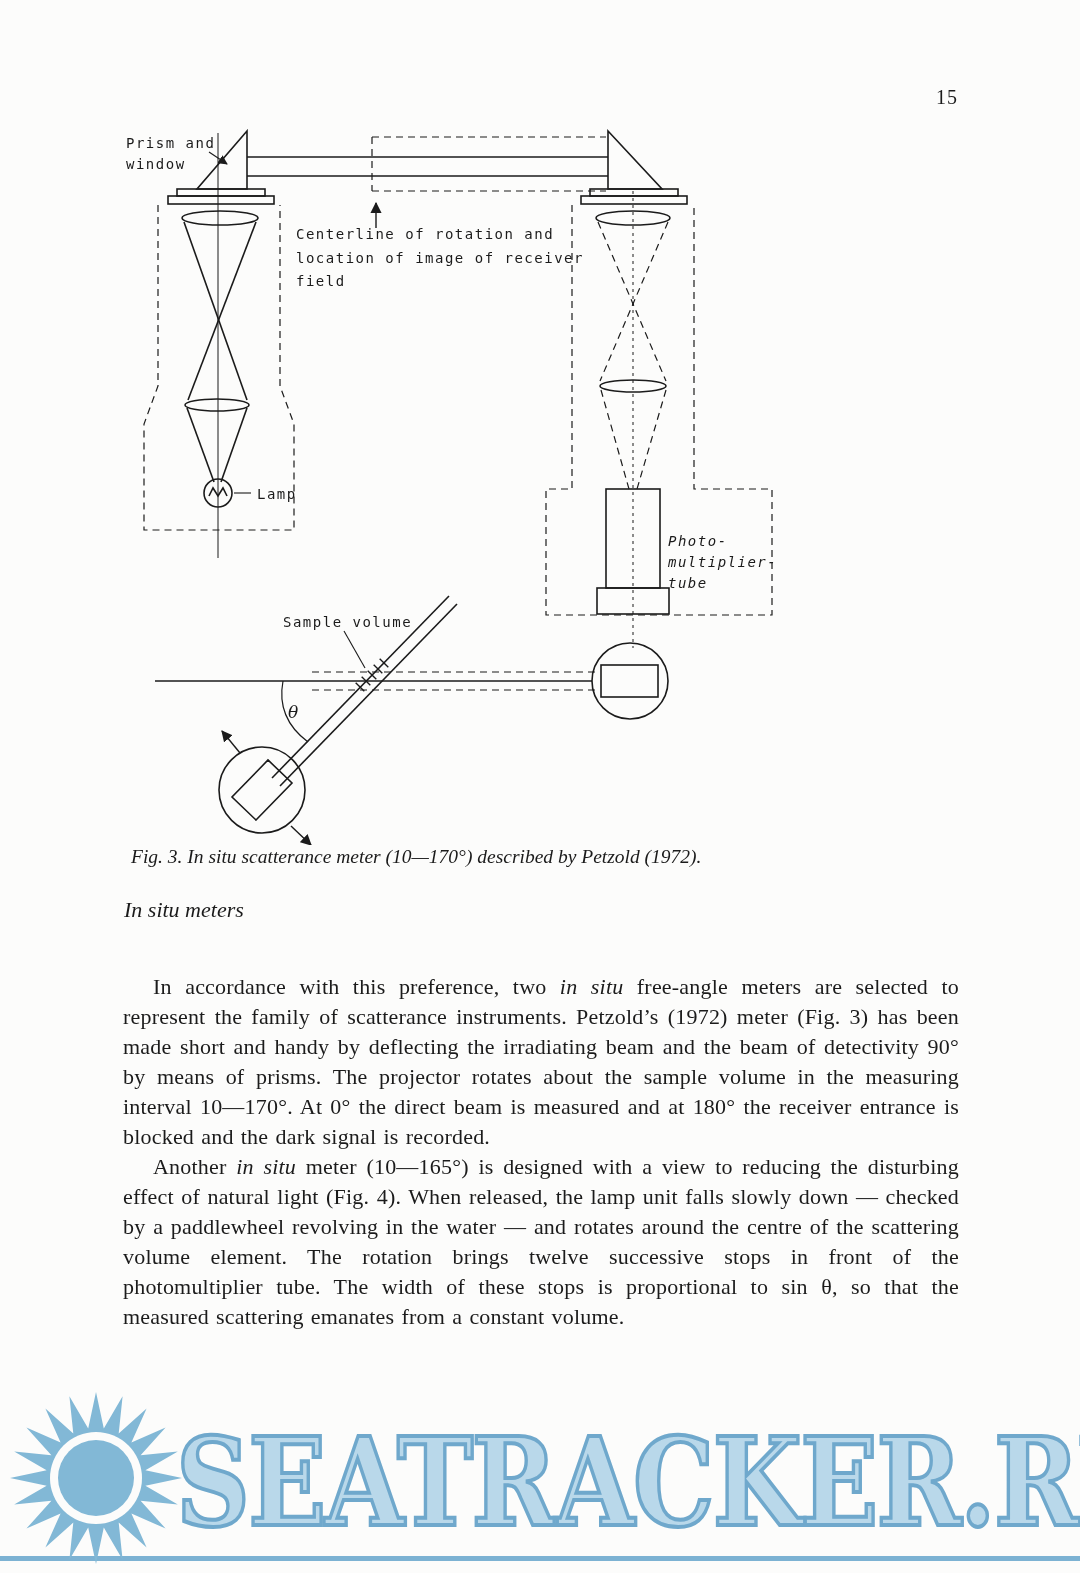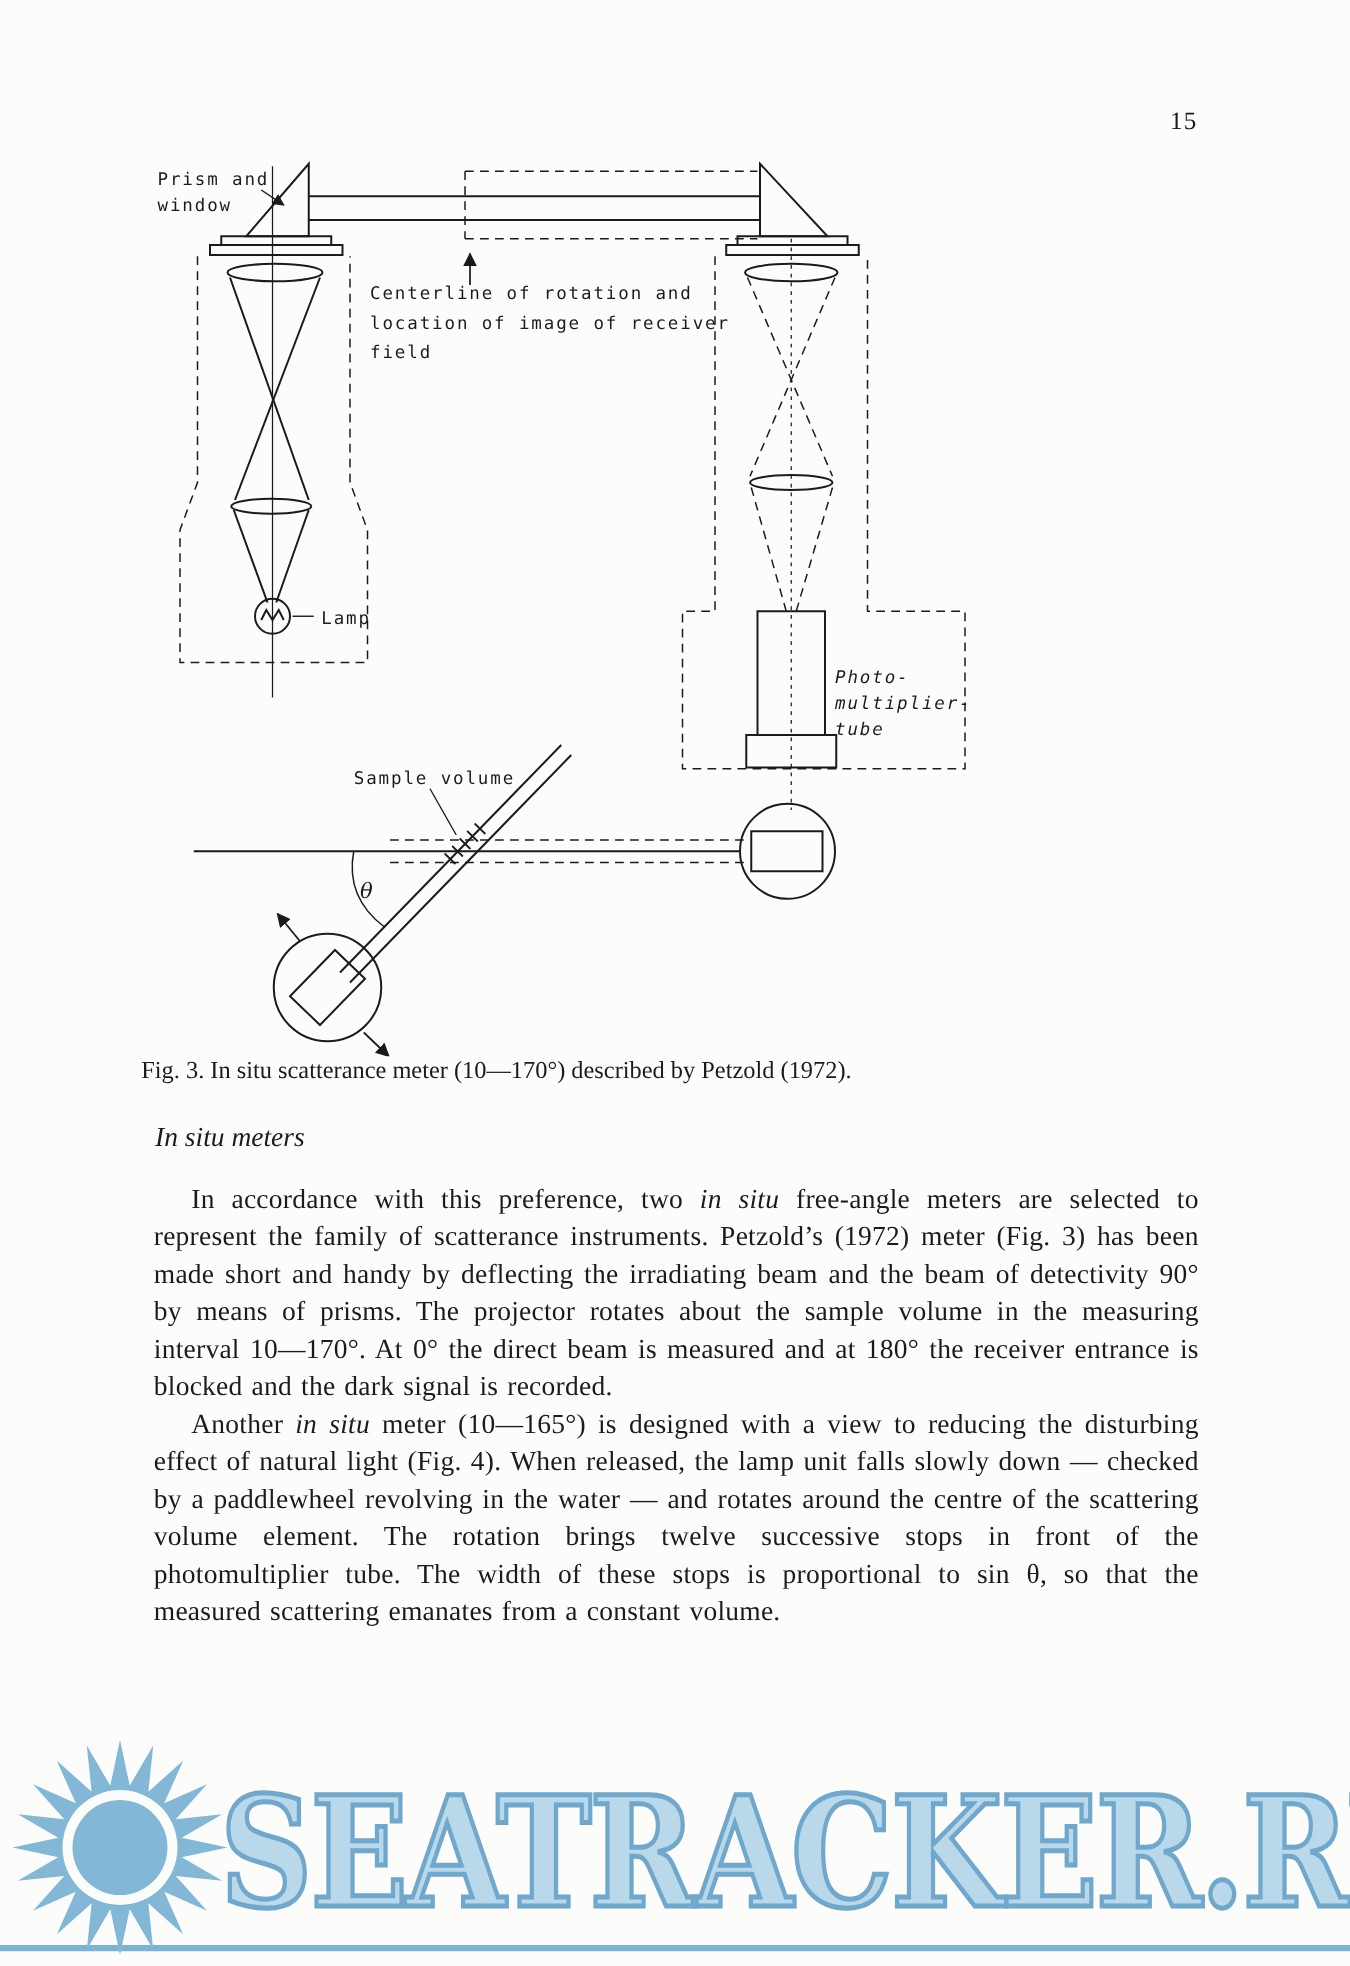--- a/index.html
+++ b/index.html
@@ -7,24 +7,24 @@
   body { width:1080px; font-family:"Liberation Serif", serif; color:#1b1b1b; }
   .page {
     position:relative; width:1080px; height:1573px;
     background:#fcfcfb; overflow:hidden;padding-left:40px;
   }
   .page-number { position:absolute; top:86px; left:936px; font-size:20px; letter-spacing:1px; }
   .figure-svg { position:absolute; top:0; left:0; }
   .fig-label { font-family:"DejaVu Sans Mono", monospace; font-size:14px; letter-spacing:1.5px; fill:#1b1b1b; }
   .fig-label.it { font-style:italic; }
   .fig-theta { font-family:"DejaVu Serif", serif; font-style:italic; font-size:17px; fill:#1b1b1b; }
-  .caption { position:absolute; top:846px; left:113px; width:840px; font-size:19.5px; }
+  .caption { position:absolute; top:846px; left:131px; width:840px; font-size:19.5px;font-style:italic; }
   .heading { position:absolute; top:897px; left:124px; font-size:22px; font-style:italic; }
   .bodytext {
-    position:absolute; top:944px; left:123px; width:836px;
+    position:absolute; top:972px; left:123px; width:836px;
     font-size:22px; line-height:30px; text-align:justify;
     letter-spacing:0.2px; word-spacing:1.5px;
   }
   .bodytext p { text-indent:30px; margin:0; }
   .bodytext em { font-style:italic; }
   .bottom-rule { position:absolute; left:0; top:1556px; width:1080px; height:5px; background:#7cb2d3; }
   .sun-logo { position:absolute; left:8px; top:1390px; }
   .wm-text {
     position:absolute; left:176px; top:1402px; height:160px; line-height:160px;
     font-family:"DejaVu Serif", serif; font-weight:bold; font-size:122px;

